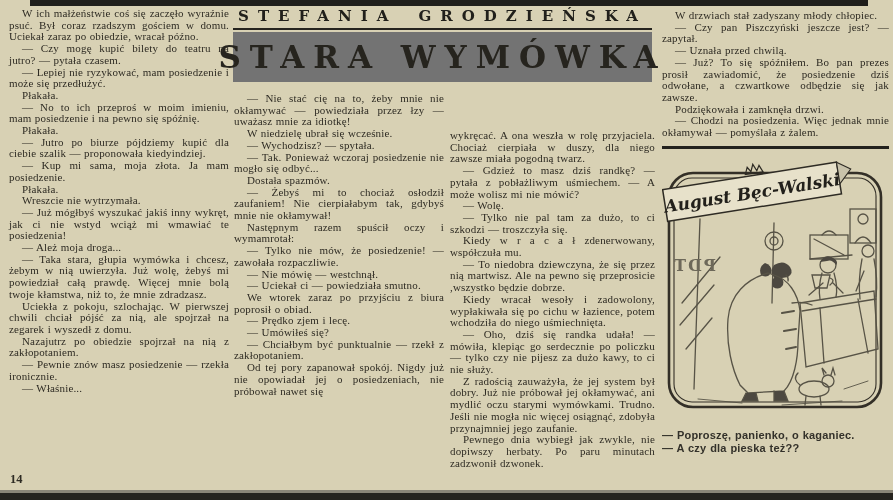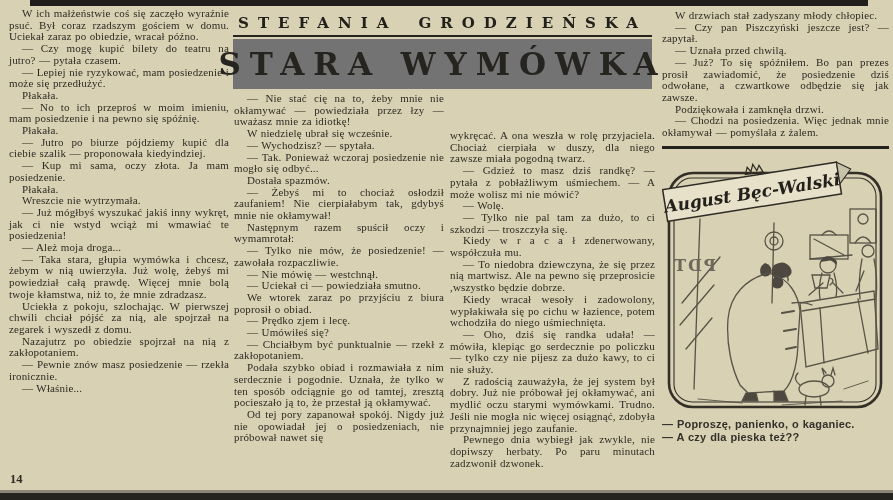--- a/index.html
+++ b/index.html
@@ -13,32 +13,32 @@
   .bottombar{position:absolute;left:0;bottom:0;width:893px;height:10px;
     background:linear-gradient(#8b8678 0 3px,#26241f 3px 100%);}
   .col{position:absolute;}
   .col p{margin:0;text-indent:13px;text-align:justify;
     font-size:11px;line-height:11.7px;letter-spacing:0.15px;word-spacing:0.5px;}
   .col-1{left:9px;top:8px;width:220px;}
   .col-2{left:234px;top:93px;width:210px;}
   .col-3{left:450px;top:93px;width:205px;margin-top:37px;}
   .col-4{left:662px;top:10px;width:227px;}
   .col-3 p:first-child{text-indent:0;}
-  .header{position:absolute;left:233px;top:14px;width:419px;}
+  .header{position:absolute;left:233px;top:7px;width:419px;}
   .author{font-family:"DejaVu Serif",serif;font-weight:bold;text-align:center;
     font-size:15px;letter-spacing:9px;word-spacing:7px;color:#21201b;white-space:nowrap;}
   .author-rule{height:2px;background:#26241f;margin-top:3px;}
   .title-box{margin-top:2px;height:50px;background:#737373;
     display:flex;align-items:center;justify-content:center;}
   .title{font-family:"DejaVu Serif",serif;font-weight:bold;font-size:31px;
     letter-spacing:9px;color:#26241e;white-space:nowrap;}
   .page-number{position:absolute;left:10px;top:472px;font-weight:bold;font-size:12.5px;}
   .col4-divider{height:3px;background:#23221d;margin:7px 0 4px 0;}
   .cartoon{display:block;margin-top:0;}
-  .caption{margin-top:5px;}
+  .caption{margin-top:16px;}
   .caption p{font-family:"Liberation Sans",sans-serif;font-weight:bold;
     font-size:11px;line-height:13.5px;text-indent:0;text-align:left;letter-spacing:0.2px;color:#33312a;}
 </style>
 </head>
 <body>
 
 <div class="topbar"></div>
 
 <div class="header">
   <div class="author">STEFANIA GRODZIEŃSKA</div>
@@ -49,21 +49,21 @@
 </div>
 
 <div class="col col-1">
     <p>W ich małżeństwie coś się zaczęło wyraźnie psuć. Był coraz rzadszym gościem w domu. Uciekał zaraz po obiedzie, wracał późno.</p>
     <p>— Czy mogę kupić bilety do teatru na jutro? — pytała czasem.</p>
     <p>— Lepiej nie ryzykować, mam posiedzenie i może się przedłużyć.</p>
     <p>Płakała.</p>
     <p>— No to ich przeproś w moim imieniu, mam posiedzenie i na pewno się spóźnię.</p>
     <p>Płakała.</p>
     <p>— Jutro po biurze pójdziemy kupić dla ciebie szalik — proponowała kiedyindziej.</p>
-    <p>— Kup mi sama, oczy złota. Ja mam posiedzenie.</p>
+    <p>— Kup mi sama, moja złota. Ja mam posiedzenie.</p>
     <p>Płakała.</p>
     <p>Wreszcie nie wytrzymała.</p>
     <p>— Już mógłbyś wyszukać jakiś inny wykręt, jak ci nie wstyd wciąż mi wmawiać te posiedzenia!</p>
     <p>— Ależ moja droga...</p>
     <p>— Taka stara, głupia wymówka i chcesz, żebym w nią uwierzyła. Już wolę, żebyś mi powiedział całą prawdę. Więcej mnie bolą twoje kłamstwa, niż to, że mnie zdradzasz.</p>
     <p>Uciekła z pokoju, szlochając. W pierwszej chwili chciał pójść za nią, ale spojrzał na zegarek i wyszedł z domu.</p>
     <p>Nazajutrz po obiedzie spojrzał na nią z zakłopotaniem.</p>
     <p>— Pewnie znów masz posiedzenie — rzekła ironicznie.</p>
     <p>— Właśnie...</p>
   </div>
@@ -75,21 +75,20 @@
     <p>Dostała spazmów.</p>
     <p>— Żebyś mi to chociaż osłodził zaufaniem! Nie cierpiałabym tak, gdybyś mnie nie okłamywał!</p>
     <p>Następnym razem spuścił oczy i wymamrotał:</p>
     <p>— Tylko nie mów, że posiedzenie! — zawołała rozpaczliwie.</p>
     <p>— Nie mówię — westchnął.</p>
     <p>— Uciekał ci — powiedziała smutno.</p>
     <p>We wtorek zaraz po przyjściu z biura poprosił o obiad.</p>
     <p>— Prędko zjem i lecę.</p>
     <p>— Umówiłeś się?</p>
     <p>— Chciałbym być punktualnie — rzekł z zakłopotaniem.</p>
-    <p>Podała szybko obiad i rozmawiała z nim serdecznie i pogodnie. Uznała, że tylko w ten sposób odciągnie go od tamtej, zresztą pocieszało ją to, że przestał ją okłamywać.</p>
     <p>Od tej pory zapanował spokój. Nigdy już nie opowiadał jej o posiedzeniach, nie próbował nawet się</p>
   </div>
 <div class="col col-3">
     <p>wykręcać. A ona weszła w rolę przyjaciela. Chociaż cierpiała w duszy, dla niego zawsze miała pogodną twarz.</p>
     <p>— Gdzież to masz dziś randkę? — pytała z pobłażliwym uśmiechem. — A może wolisz mi nie mówić?</p>
     <p>— Wolę.</p>
     <p>— Tylko nie pal tam za dużo, to ci szkodzi — troszczyła się.</p>
     <p>Kiedy w r a c a ł zdenerwowany, współczuła mu.</p>
     <p>— To niedobra dziewczyna, że się przez nią martwisz. Ale na pewno się przeprosicie ,wszystko będzie dobrze.</p>
     <p>Kiedy wracał wesoły i zadowolony, wypłakiwała się po cichu w łazience, potem wchodziła do niego uśmiechnięta.</p>

